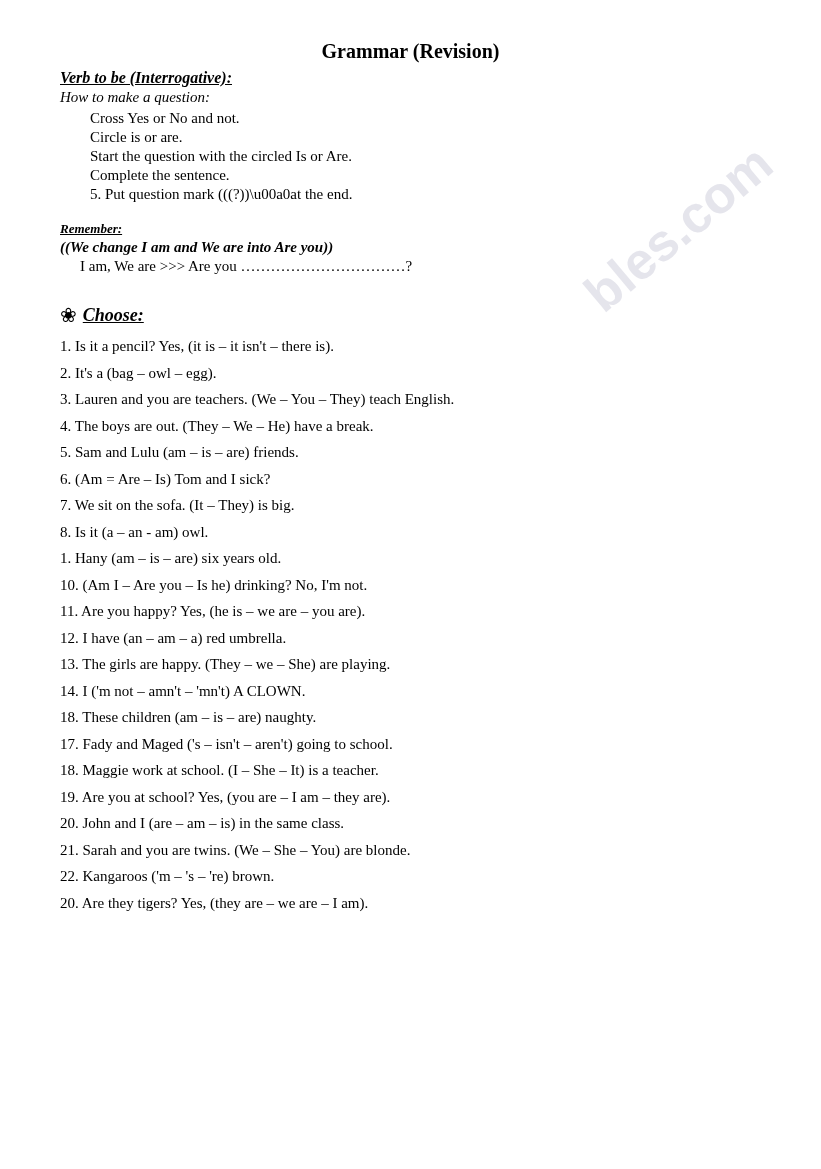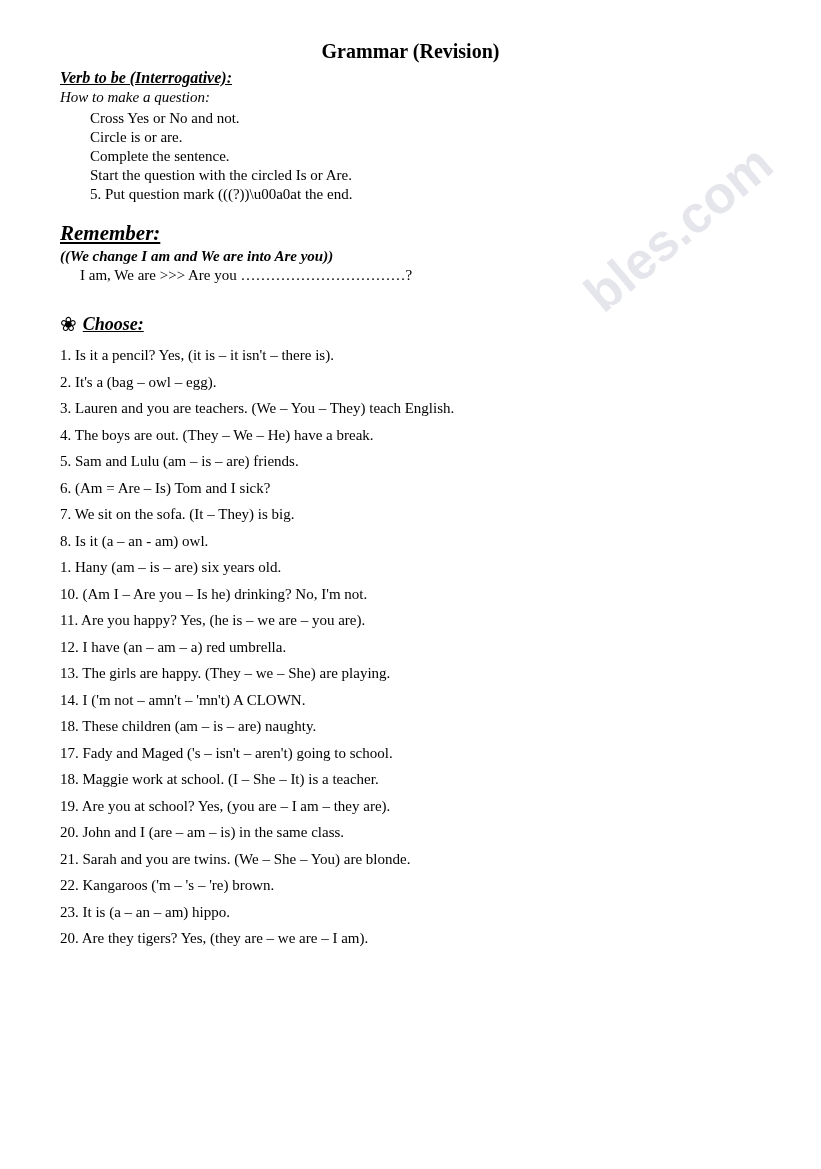--- a/index.html
+++ b/index.html
@@ -60,21 +60,21 @@
     }
 
     .ordered-list li {
       margin-bottom: 2px;
     }
 
     .remember-heading {
       font-weight: bold;
       font-style: italic;
       text-decoration: underline;
-      font-size: 21px;
+      font-size: 13px;
       margin-top: 6px;
       margin-bottom: 2px;
     }
 
     .change-note {
       font-weight: bold;
       font-style: italic;
       font-size: 15px;
       margin-bottom: 2px;
     }
@@ -129,24 +129,24 @@
   <div class="instruction-heading">How to make a question:</div>
 
   <ol class="ordered-list">
     <li>
       <span>Cross Yes or No and not.</span>
     </li>
     <li>
       <span>Circle is or are.</span>
     </li>
     <li>
-      <span>Complete the sentence.</span>
+      <span>Start the question with the circled Is or Are.</span>
     </li>
     <li>
-      <span>Start the question with the circled Is or Are.</span>
+      <span>Complete the sentence.</span>
     </li>
     <li>
       <span>5.  Put question mark (((?))\u00a0at the end.</span>
     </li>
   </ol>
 
   <div class="remember-heading">Remember:</div>
   <div class="change-note">((We change I am and We are into Are you))</div>
   <div class="are-you-line">I am, We are &gt;&gt;&gt; Are you ……………………………?</div>
 </div>
@@ -171,15 +171,14 @@
     <li>12. I have (an – am – a) red umbrella.</li>
     <li>13. The girls are happy. (They – we – She) are playing.</li>
     <li>14. I ('m not – amn't – 'mn't) A CLOWN.</li>
     <li>18. These children (am – is – are) naughty.</li>
     <li>17. Fady and Maged ('s – isn't – aren't) going to school.</li>
     <li>18. Maggie work at school. (I – She – It) is a teacher.</li>
     <li>19. Are you at school? Yes, (you are – I am – they are).</li>
     <li>20. John and I (are – am – is) in the same class.</li>
     <li>21. Sarah and you are twins. (We – She – You) are blonde.</li>
     <li>22. Kangaroos ('m – 's – 're) brown.</li>
-    <li>23. It is (a – an – am) hippo.</li>
     <li>20. Are they tigers? Yes, (they are – we are – I am).</li>
   </ul>
 
 </body></html>

